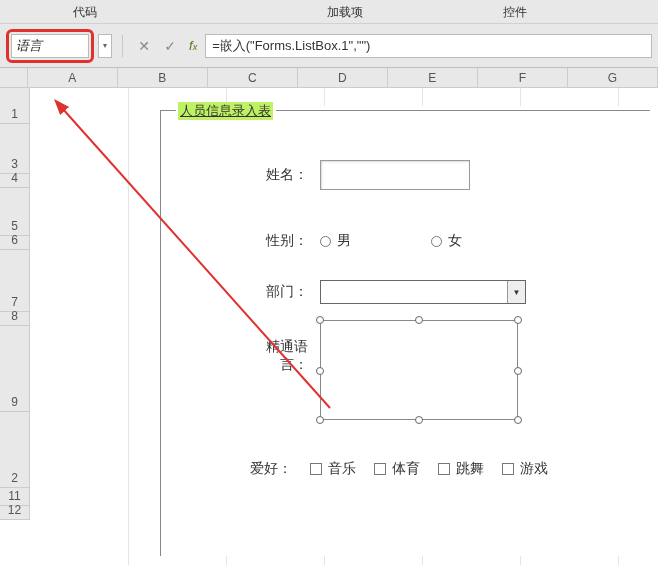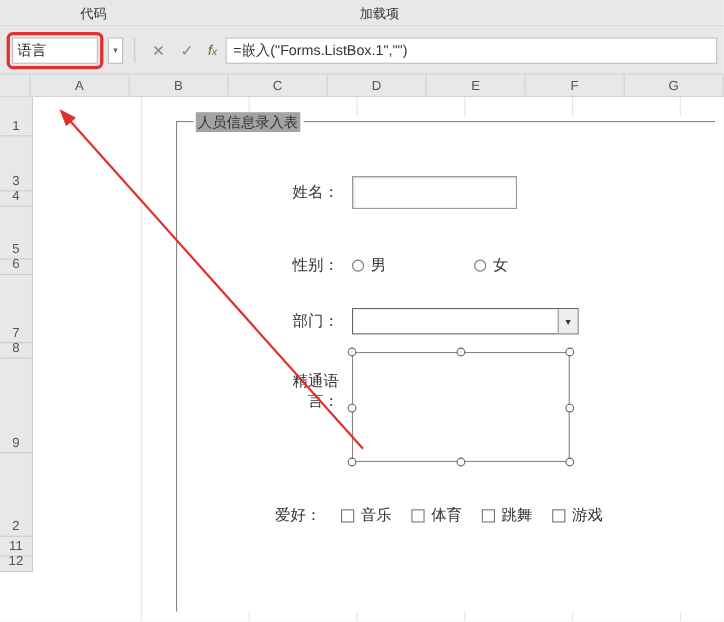--- a/index.html
+++ b/index.html
@@ -31,20 +31,21 @@
     height: 44px;
     background: #e8e8e8;
     border-bottom: 1px solid #c0c0c0;
     padding: 4px 6px;
     gap: 4px;
   }
   .name-box-wrap {
     border: 3px solid #e03030;
     border-radius: 6px;
     padding: 2px;
+    font-style: italic;
   }
   .name-box {
     width: 78px;
     height: 24px;
     background: #fff;
     border: 1px solid #bbb;
     font-size: 13px;
     padding: 0 4px;
     line-height: 22px;
     color: #222;
@@ -176,24 +177,25 @@
     left: 116px;
     top: 4px;
     right: 0;
     height: 1px;
     background: #888;
   }
   .form-title {
     position: absolute;
     left: 18px;
     top: -4px;
-    background: #a3a3a3;
+    background: #bef264;
     padding: 0 2px;
     font-size: 13px;
     color: #333;
+    text-decoration: underline;
   }
   .form-row {
     position: absolute;
     display: flex;
     align-items: center;
     gap: 12px;
   }
   .form-label {
     font-size: 14px;
     color: #333;
@@ -275,20 +277,21 @@
     top: 0;
     pointer-events: none;
   }
 </style>
 </head>
 <body>
 
 <div class="ribbon-tabs">
   <div class="ribbon-tab">代码</div>
   <div class="ribbon-tab" style="margin-left:90px">加载项</div>
+  <div class="ribbon-tab">控件</div>
 </div>
 
 <div class="formula-bar-row">
   <div class="name-box-wrap">
     <div class="name-box">语言</div>
   </div>
   <div class="name-dropdown">
     <span style="font-size:8px;color:#666">▾</span>
   </div>
   <div class="sep"></div>

